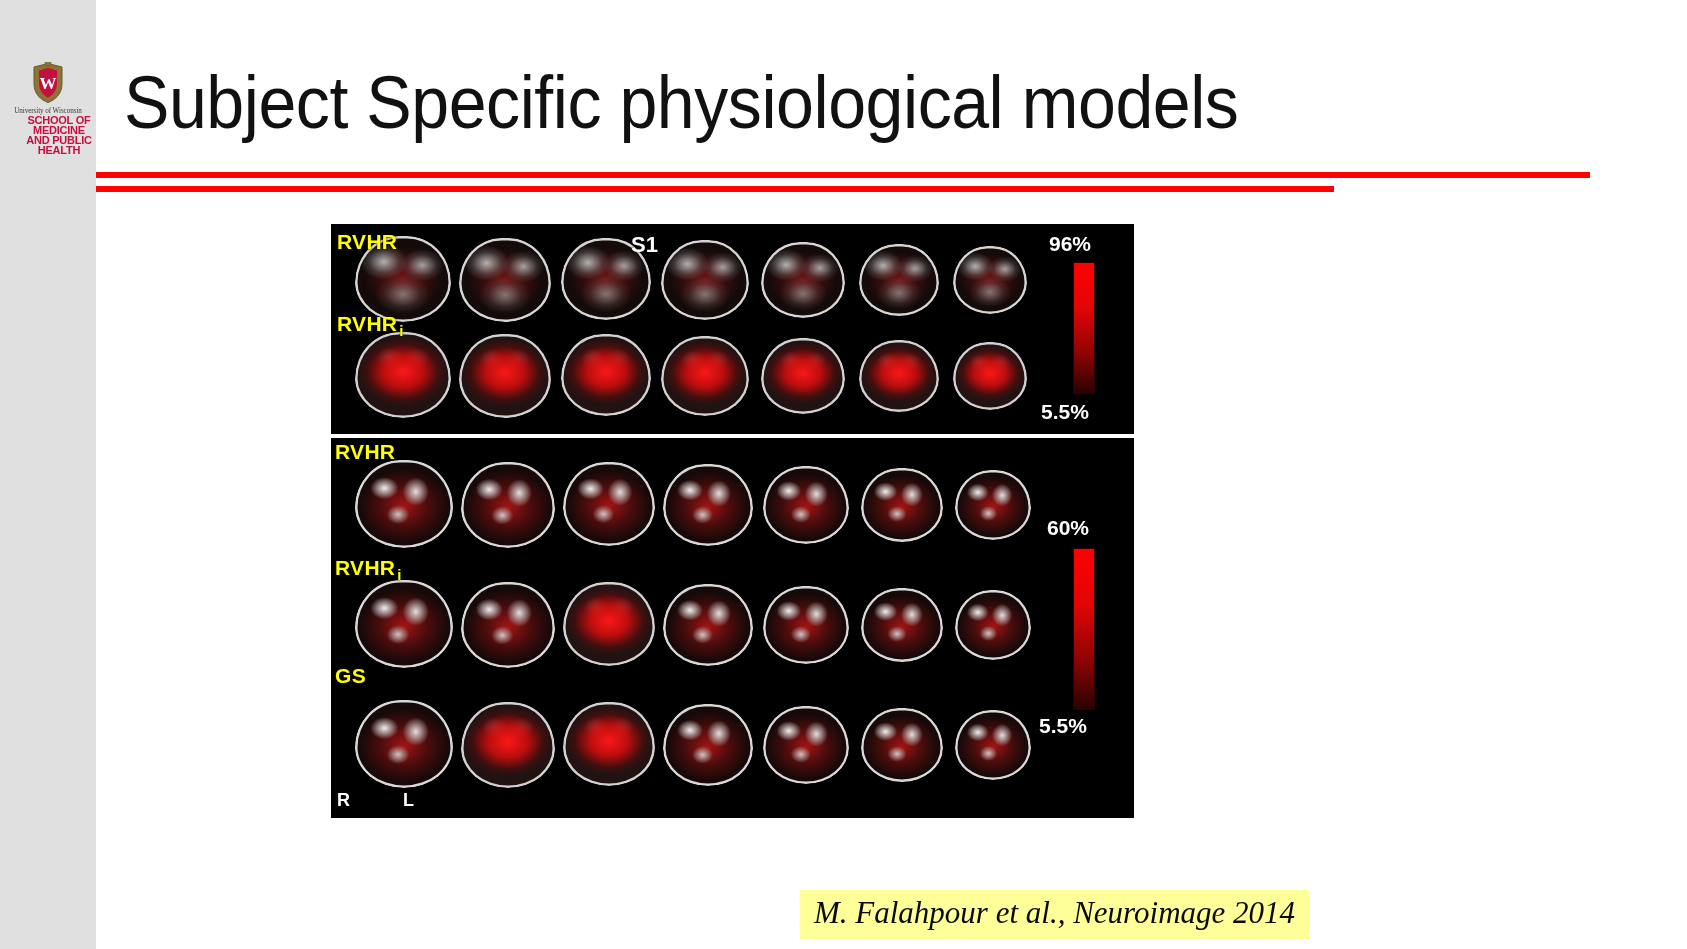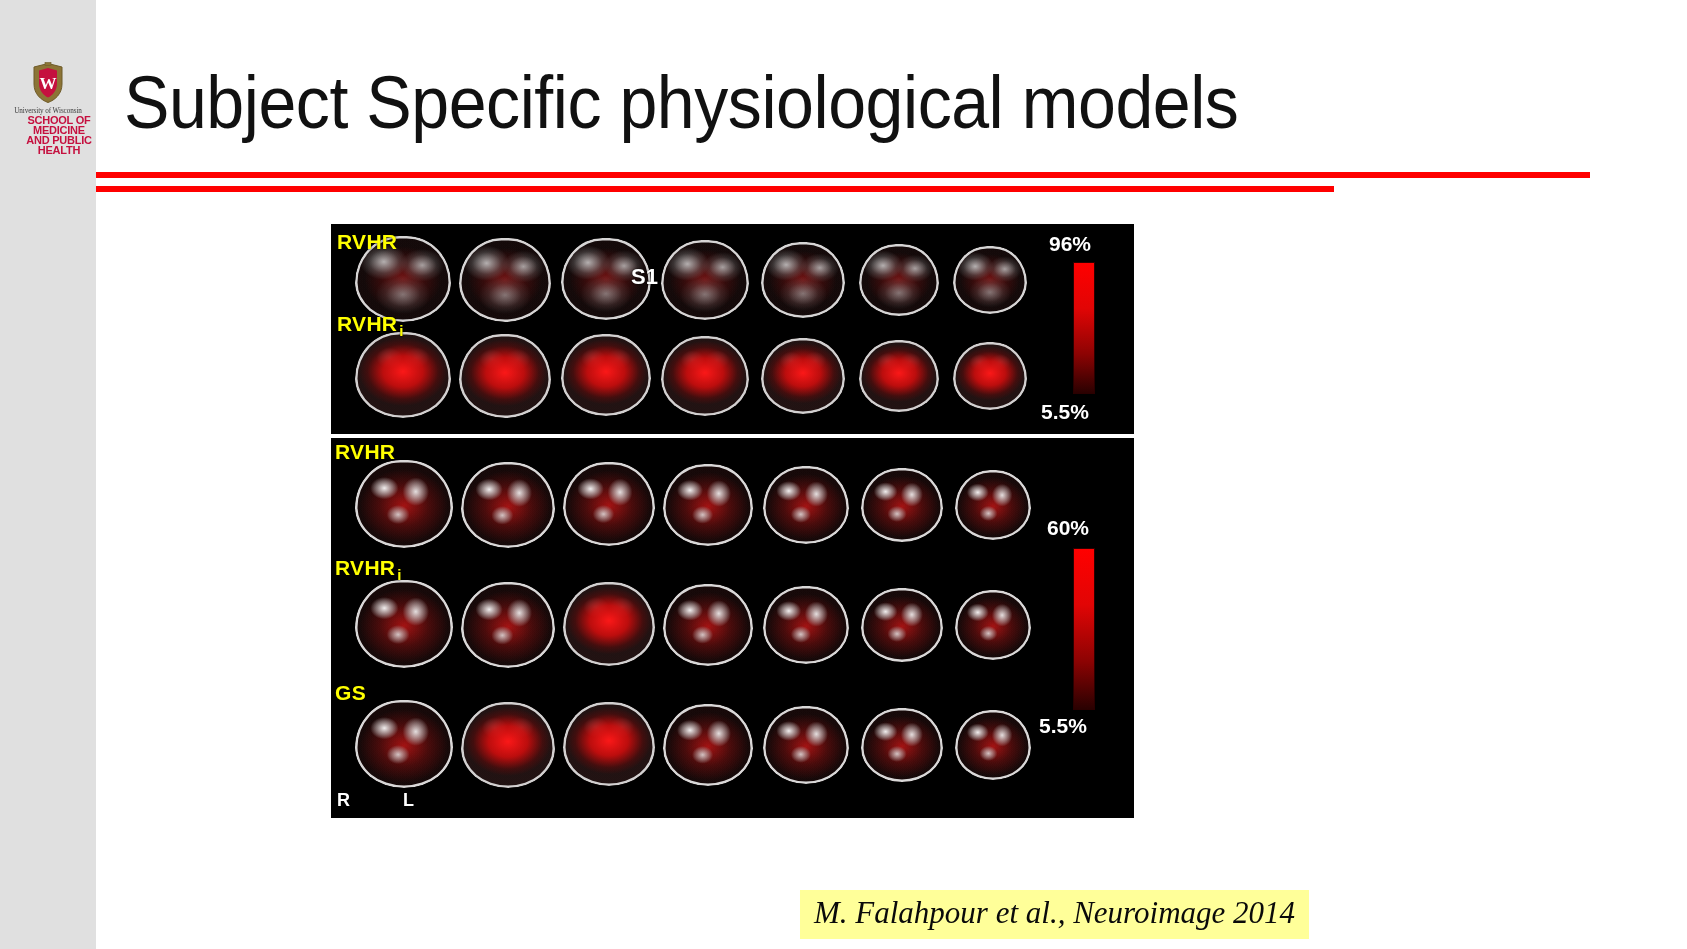--- a/index.html
+++ b/index.html
@@ -260,21 +260,21 @@
       <div class="slice bright-red" style="left:528px; top:116px; width:80px; height:72px;"></div>
       <div class="slice bright-red" style="left:622px; top:118px; width:74px; height:68px;"></div>
 
       <div class="row-label" style="left:6px; top:6px;">
         <span>RVHR</span>
       </div>
       <div class="row-label" style="left:6px; top:88px;">
         <span>RVHR</span><span class="sub">i</span>
       </div>
 
-      <div id="subject-label" style="left:300px; top:8px;margin-top:32px;">S1</div>
+      <div id="subject-label" style="left:300px; top:8px;">S1</div>
 
       <div class="cbar" style="left:742px; top:38px; height:132px;"></div>
       <div class="cbar-label" style="left:718px; top:8px;">96%</div>
       <div class="cbar-label" style="left:710px; top:176px;">5.5%</div>
     </div>
 
     <div class="panel" id="panel-bot">
 
       <div class="slice white-blobs" style="left:24px;  top:22px; width:98px; height:88px;"></div>
       <div class="slice white-blobs" style="left:130px; top:24px; width:94px; height:86px;"></div>
@@ -299,21 +299,21 @@
       <div class="slice white-blobs" style="left:432px; top:268px; width:86px; height:78px;"></div>
       <div class="slice white-blobs" style="left:530px; top:270px; width:82px; height:74px;"></div>
       <div class="slice white-blobs" style="left:624px; top:272px; width:76px; height:70px;"></div>
 
       <div class="row-label" style="left:4px; top:2px;">
         <span>RVHR</span>
       </div>
       <div class="row-label" style="left:4px; top:118px;">
         <span>RVHR</span><span class="sub">i</span>
       </div>
-      <div class="row-label" style="left:4px; top:243px;">
+      <div class="row-label" style="left:4px; top:226px;">
         <span>GS</span>
       </div>
 
       <div class="orient-label" style="left:6px; top:352px;">R</div>
       <div class="orient-label" style="left:72px; top:352px;">L</div>
 
       <div class="cbar" style="left:742px; top:110px; height:162px;"></div>
       <div class="cbar-label" style="left:716px; top:78px;">60%</div>
       <div class="cbar-label" style="left:708px; top:276px;">5.5%</div>
     </div>

